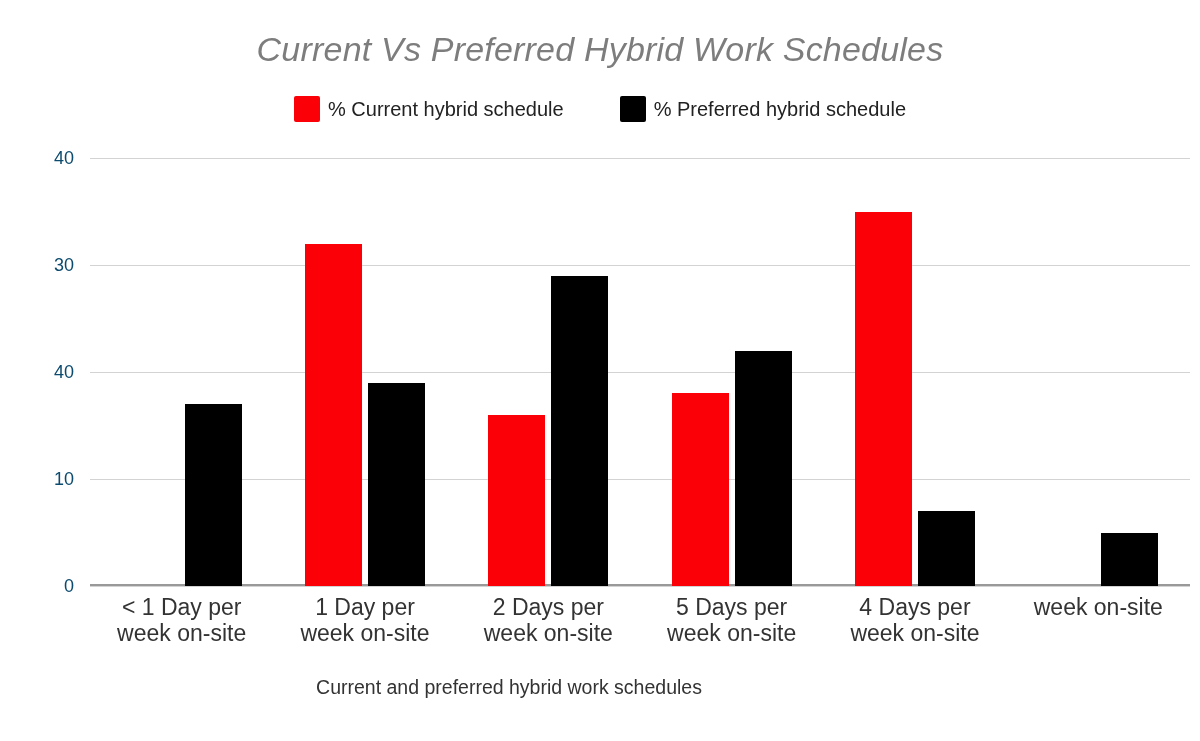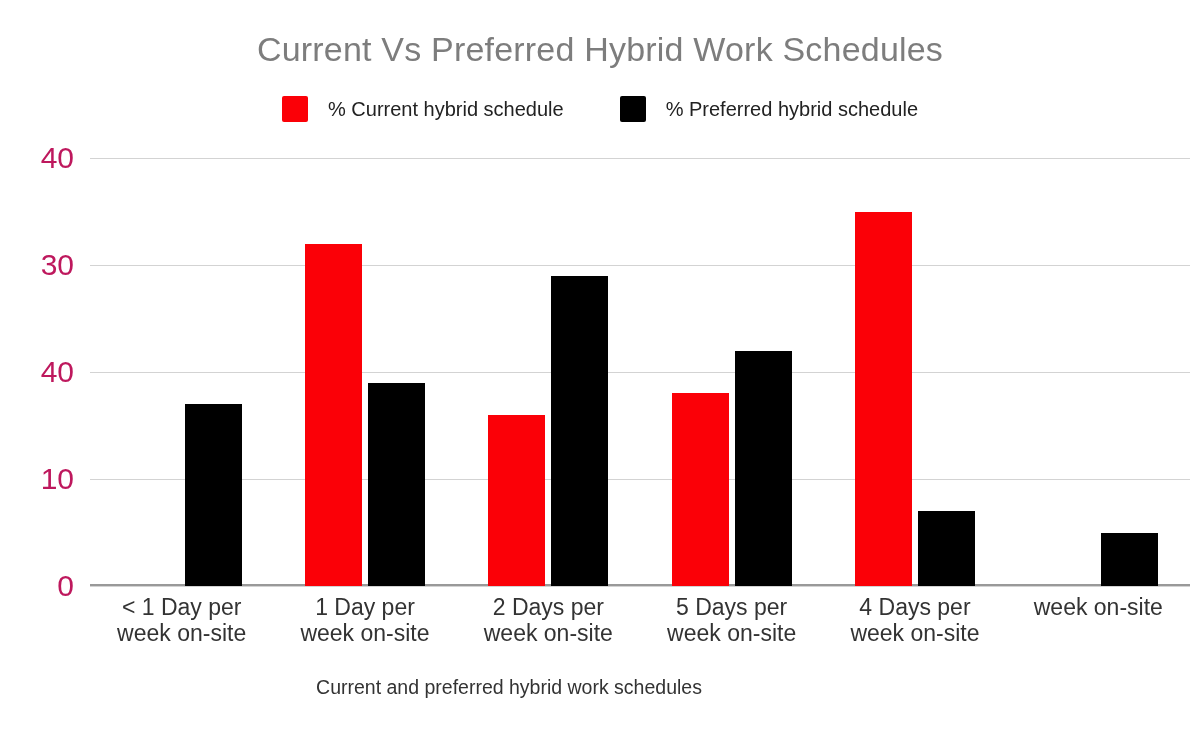--- a/index.html
+++ b/index.html
@@ -21,35 +21,36 @@
   .chart-title {
     position: absolute;
     top: 30px;
     left: 0;
     width: 1200px;
     text-align: center;
     font-size: 34px;
     color: #7d7d7d;
     font-weight: 400;
     letter-spacing: 0.2px;
+    font-style: italic;
   }
   .legend {
     position: absolute;
     top: 96px;
     left: 0;
     width: 1200px;
     display: flex;
     justify-content: center;
     align-items: center;
     gap: 56px;
   }
   .legend-item {
     display: flex;
     align-items: center;
-    gap: 20px;
+    gap: 8px;
   }
   .legend-swatch {
     width: 26px;
     height: 26px;
     border-radius: 2px;
   }
   .legend-label {
     font-size: 20px;
     color: #222222;
   }
@@ -73,22 +74,22 @@
     width: 1100px;
     height: 2px;
     background: #999999;
     bottom: 0;
   }
   .y-tick-label {
     position: absolute;
     right: 1116px;
     width: 60px;
     text-align: right;
-    font-size: 30px;
-    color: #be185d;
+    font-size: 18px;
+    color: #0c4a6e;
     transform: translateY(-50%);
   }
   .groups {
     position: absolute;
     left: 0;
     top: 0;
     width: 1100px;
     height: 428px;
     display: flex;
     align-items: flex-end;

